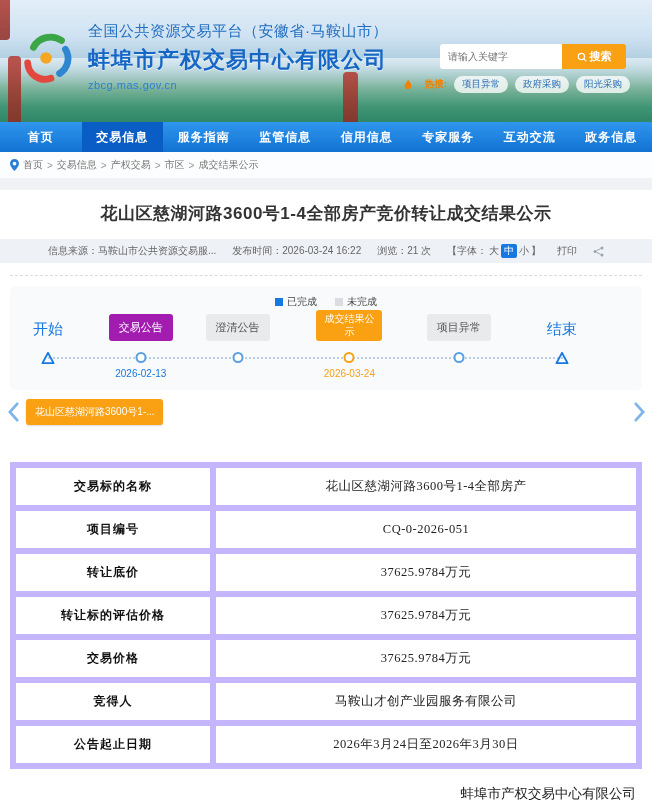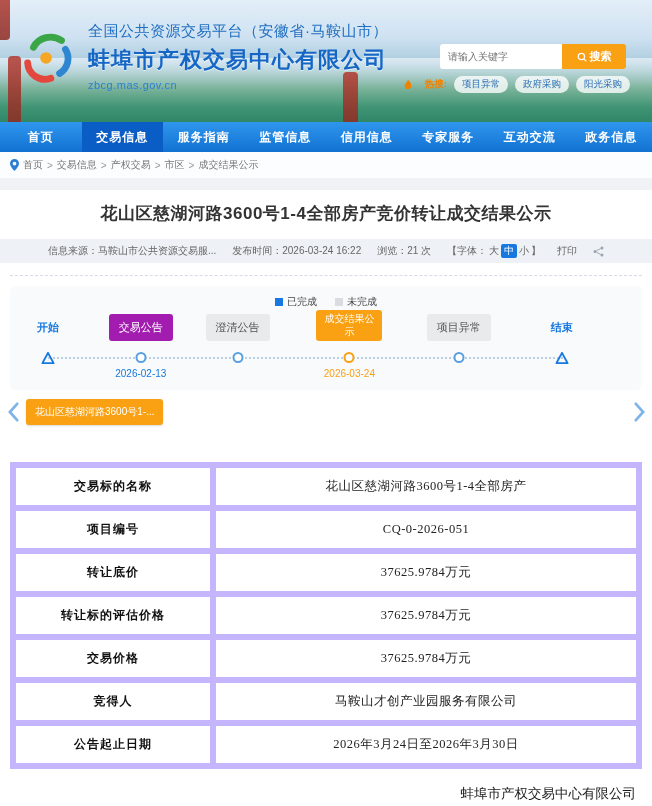--- a/index.html
+++ b/index.html
@@ -57,21 +57,21 @@
     font-size:10px; color:#444; }
   .legend .item { display:flex; align-items:center; gap:4px; }
   .sq { width:8px; height:8px; display:inline-block; }
   .stage { position:absolute; top:28px; transform:translateX(-50%); }
   .stage-btn { display:flex; align-items:center; justify-content:center; text-align:center; font-size:11px;
     border-radius:3px; padding:6px 10px; cursor:pointer; white-space:nowrap; }
   .stage-btn.done { background:#a21caf; color:#fff; }
   .stage-btn.pending { background:#e9eaec; color:#555; }
   .stage-btn.active { background:#f9a013; color:#fff; white-space:normal; width:66px; font-size:10px;
     line-height:1.25; padding:3px 4px; }
-  .endpoint-label { position:absolute; top:34px; transform:translateX(-50%); font-size:11px; color:#1778e0;font-weight:bold; }
+  .endpoint-label { position:absolute; top:34px; transform:translateX(-50%); font-size:15px; color:#1778e0; }
   .track { position:absolute; top:71px; left:6%; width:81.5%; border-top:2px dotted #b9cfe8; }
   .tri { position:absolute; top:64px; transform:translateX(-50%); width:13px; height:12px; }
   .dot { position:absolute; top:66px; transform:translateX(-50%); width:11px; height:11px; border-radius:50%;
     background:#fff; border:2px solid #5a9fe0; }
   .dot.active { border-color:#f9a013; }
   .stage-date { position:absolute; top:82px; transform:translateX(-50%); font-size:10px; color:#1778e0; white-space:nowrap; }
   .stage-date.active { color:#f9a013; }
 
   
   .carousel { margin:8px 4px 0; height:28px; display:flex; align-items:center; }

